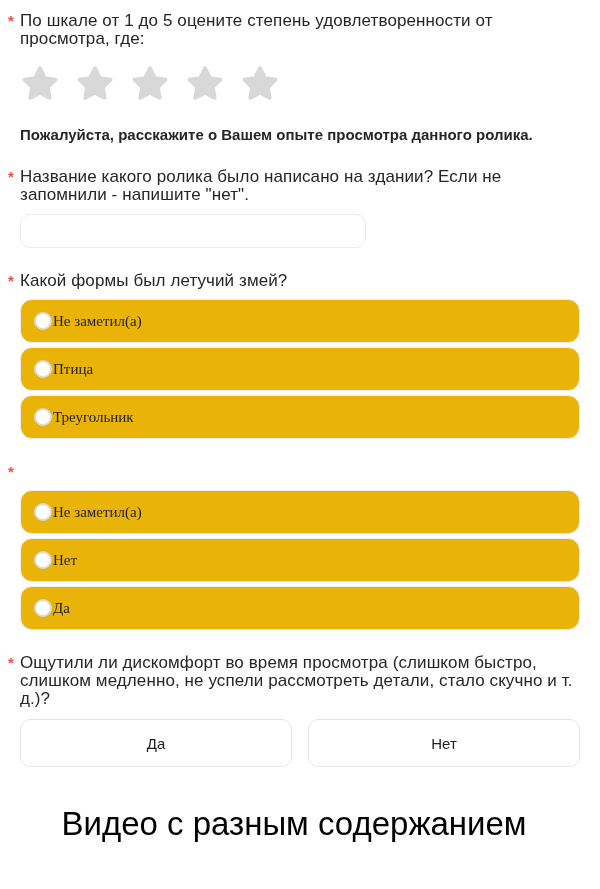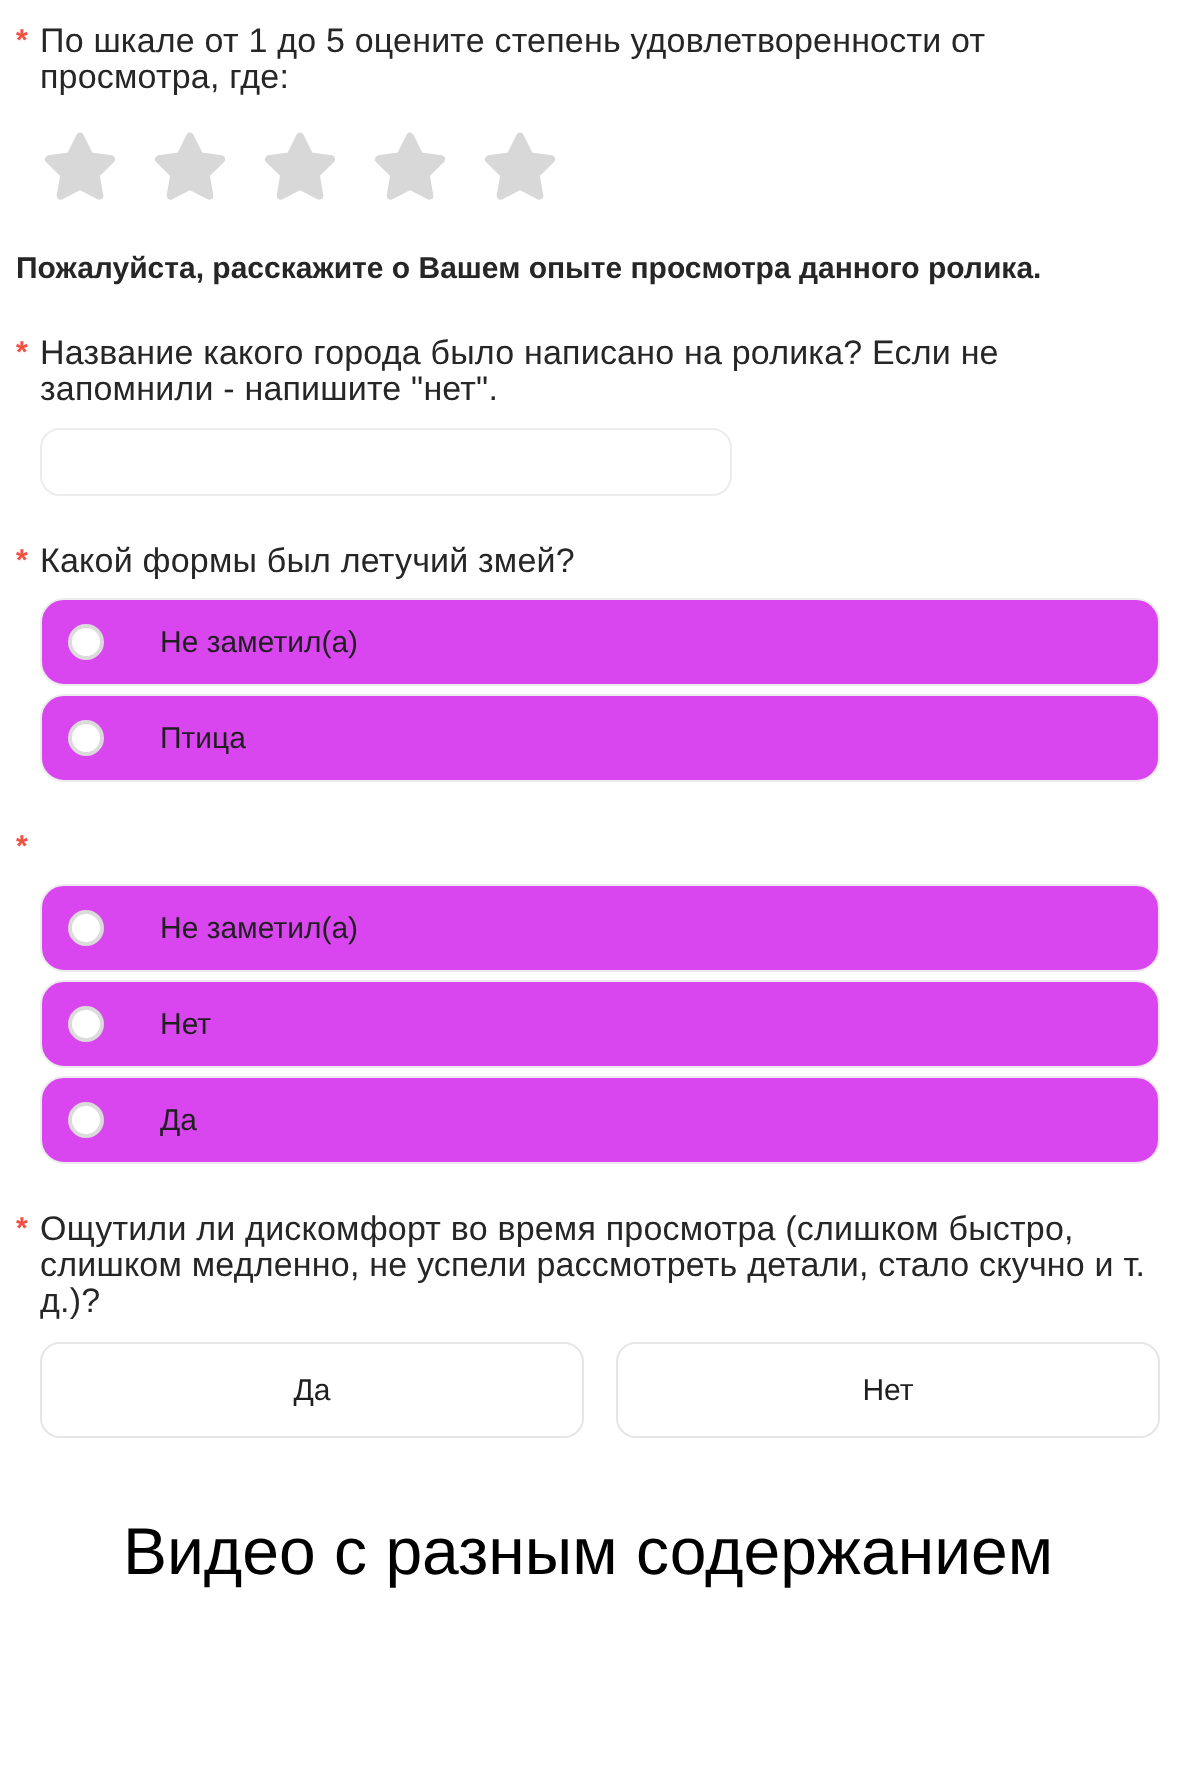--- a/index.html
+++ b/index.html
@@ -32,21 +32,21 @@
   
   .stars {
     margin: 16px 0 0 12px;
     display: flex;
     gap: 15px;
   }
   .star { width: 40px; height: 40px; cursor: pointer; }
   .star svg { width: 40px; height: 40px; display: block; }
 
   .intro {
-    margin: 22px 0 0 0;
+    margin: 22px 0 0 12px;
     font-weight: 700;
     font-size: 15px;
     line-height: 18px;
   }
 
   
   .text-input {
     margin: 10px 0 0 12px;
     width: 346px;
     height: 34px;
@@ -65,28 +65,29 @@
 
   
   .options {
     margin: 9px 0 0 12px;
     display: flex;
     flex-direction: column;
     gap: 4px;
   }
   .option {
     height: 44px;
-    background: #d946ef;
+    background: #eab308;
     border: 1px solid #ececec;
     border-radius: 12px;
     display: flex;
     align-items: center;
     padding: 0 13px;
-    gap: 28px;
+    gap: 1px;
     cursor: pointer;
+    font-family: Liberation Serif, serif;
   }
   .radio {
     width: 18px;
     height: 18px;
     border: 2px solid #dbdbdb;
     border-radius: 50%;
     background: #fff;
     flex: none;
   }
   .option-label { font-size: 15px; color: #1f1f1f; }
@@ -161,38 +162,42 @@
           </svg>
         </span>
     </div>
   </section>
 
   <p class="intro">Пожалуйста, расскажите о Вашем опыте просмотра данного ролика.</p>
 
   <section class="spacer-q">
     <div class="q">
       <span class="req">*</span>
-      <div class="q-label">Название какого города было написано на ролика? Если не запомнили - напишите "нет".</div>
+      <div class="q-label">Название какого ролика было написано на здании? Если не запомнили - напишите "нет".</div>
     </div>
     <input type="text" class="text-input" placeholder="" style="">
   </section>
 
   <section class="spacer-q">
     <div class="q">
       <span class="req">*</span>
       <div class="q-label">Какой формы был летучий змей?</div>
     </div>
     <div class="options">
       <div class="option">
         <span class="radio"></span>
         <span class="option-label">Не заметил(а)</span>
       </div>
       <div class="option">
         <span class="radio"></span>
         <span class="option-label">Птица</span>
+      </div>
+      <div class="option">
+        <span class="radio"></span>
+        <span class="option-label">Треугольник</span>
       </div>
     </div>
   </section>
 
   <section class="spacer-q">
     <div class="q">
       <span class="req">*</span>
     </div>
     <div class="options">
       <div class="option">

